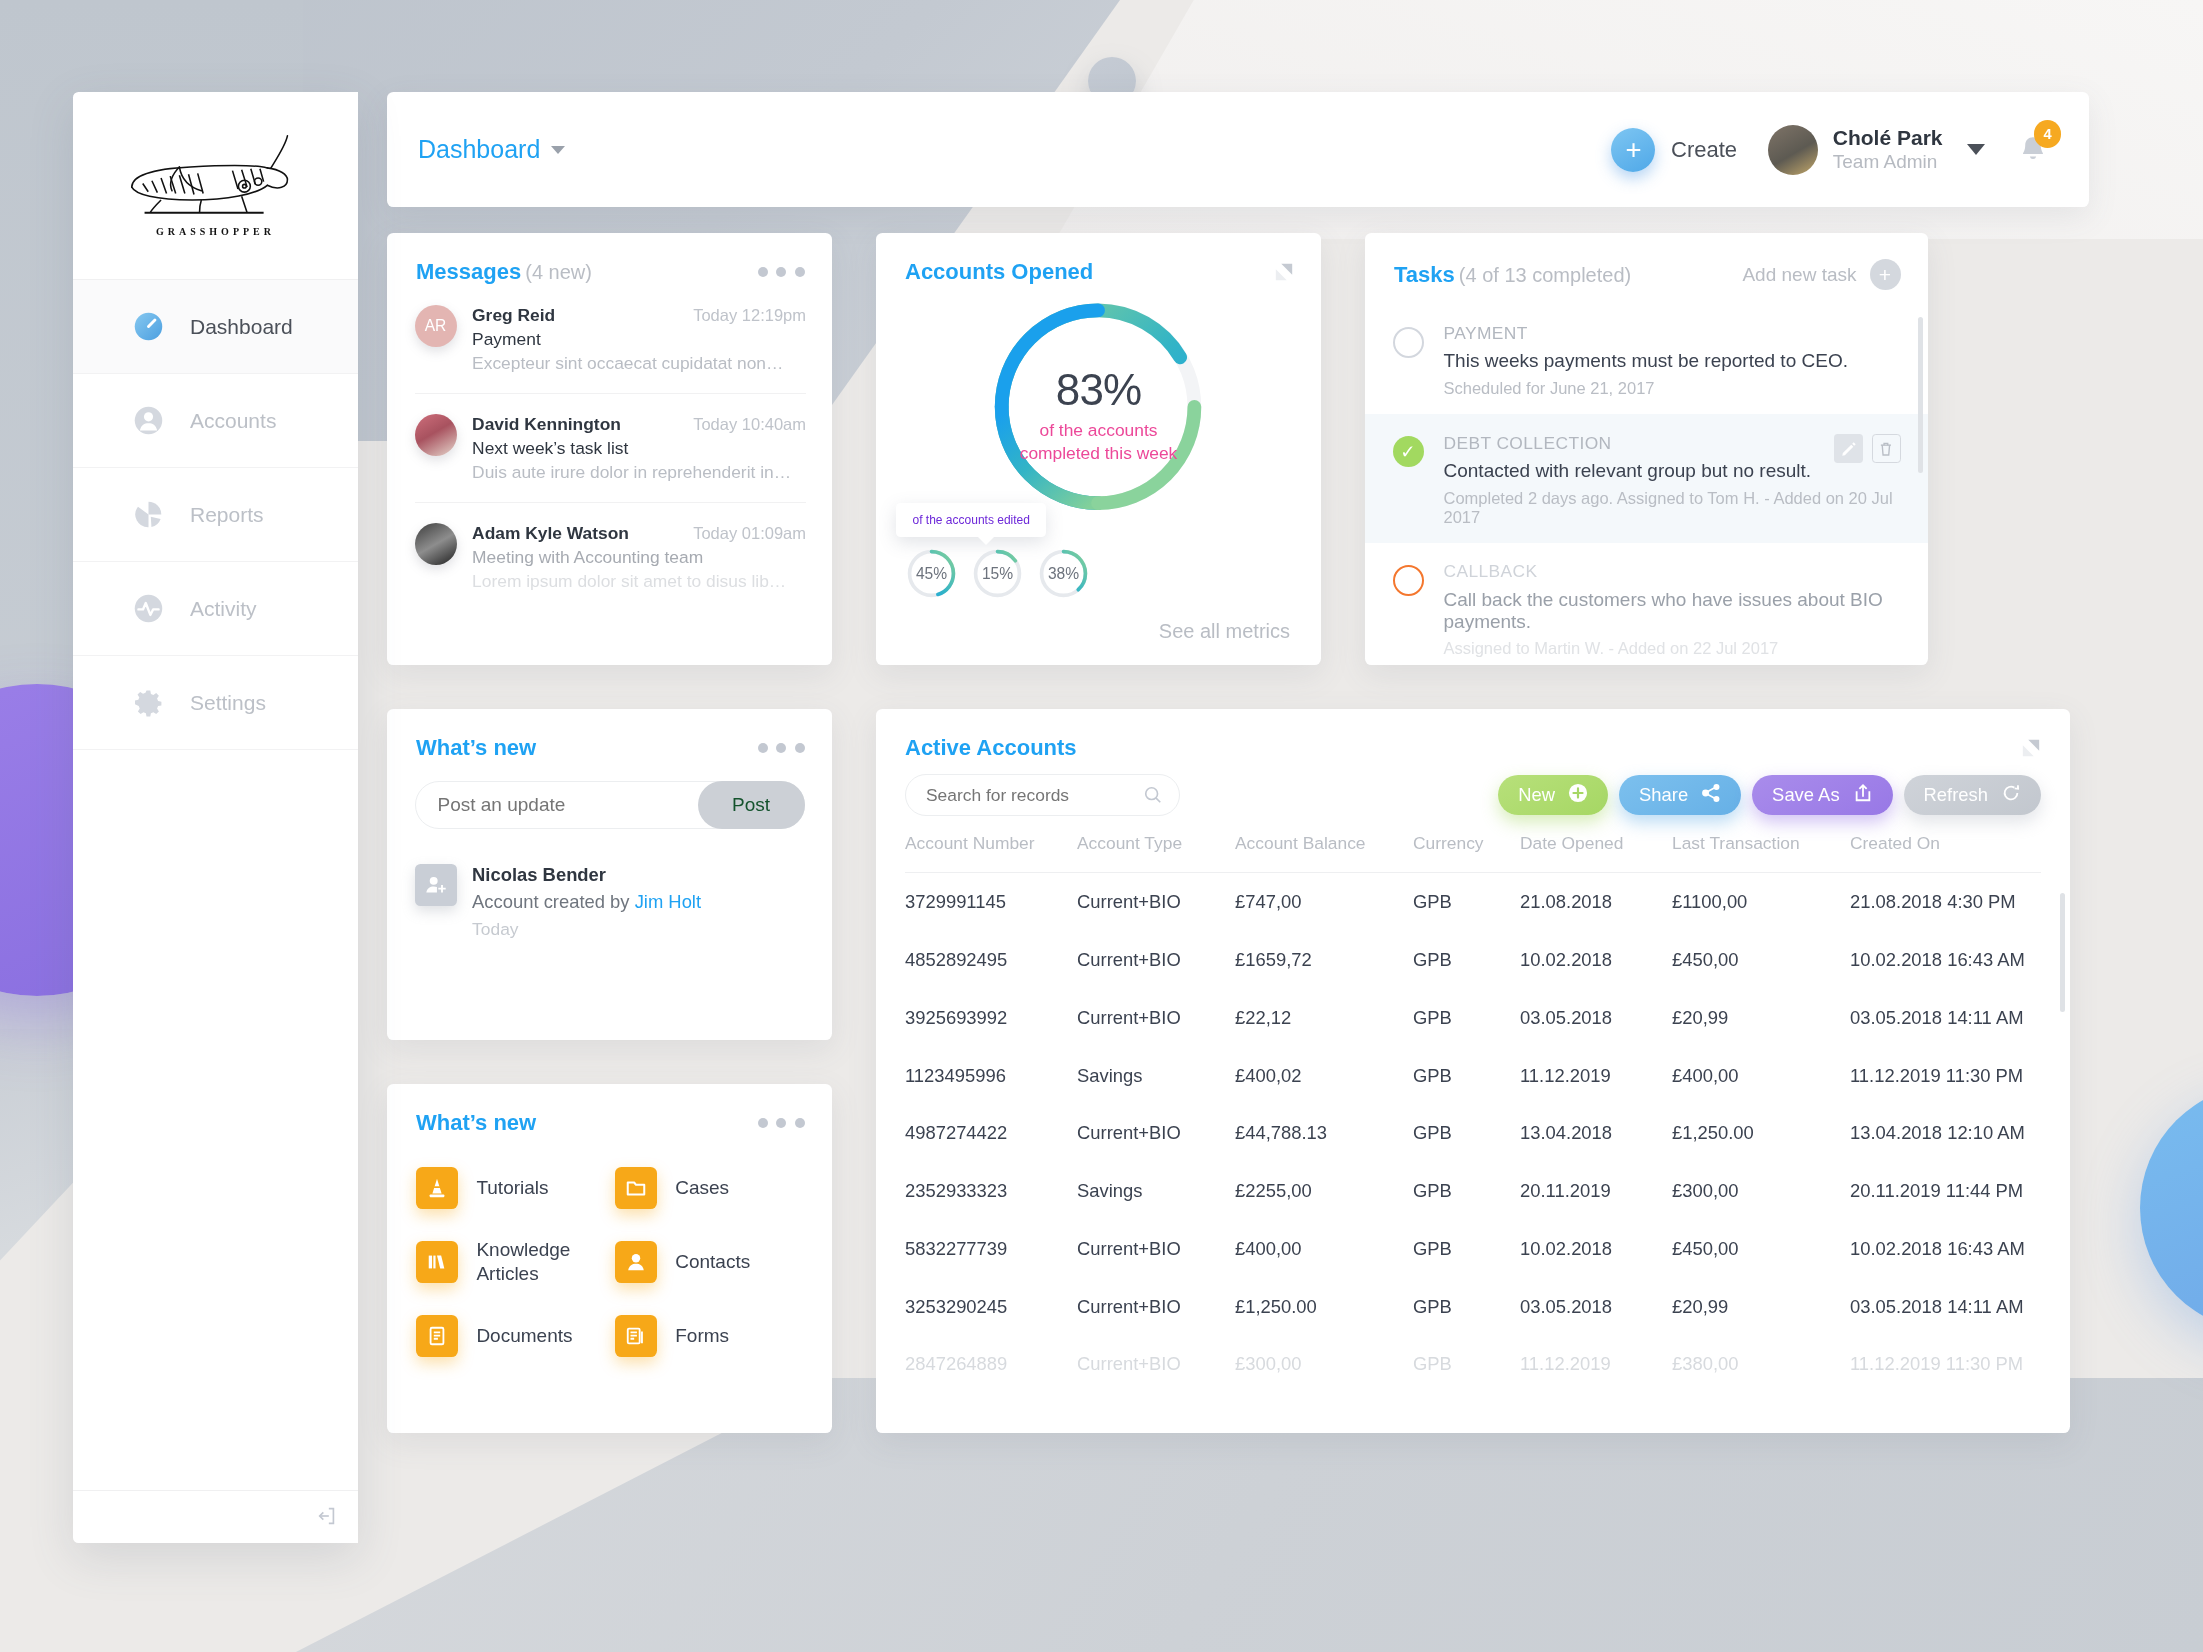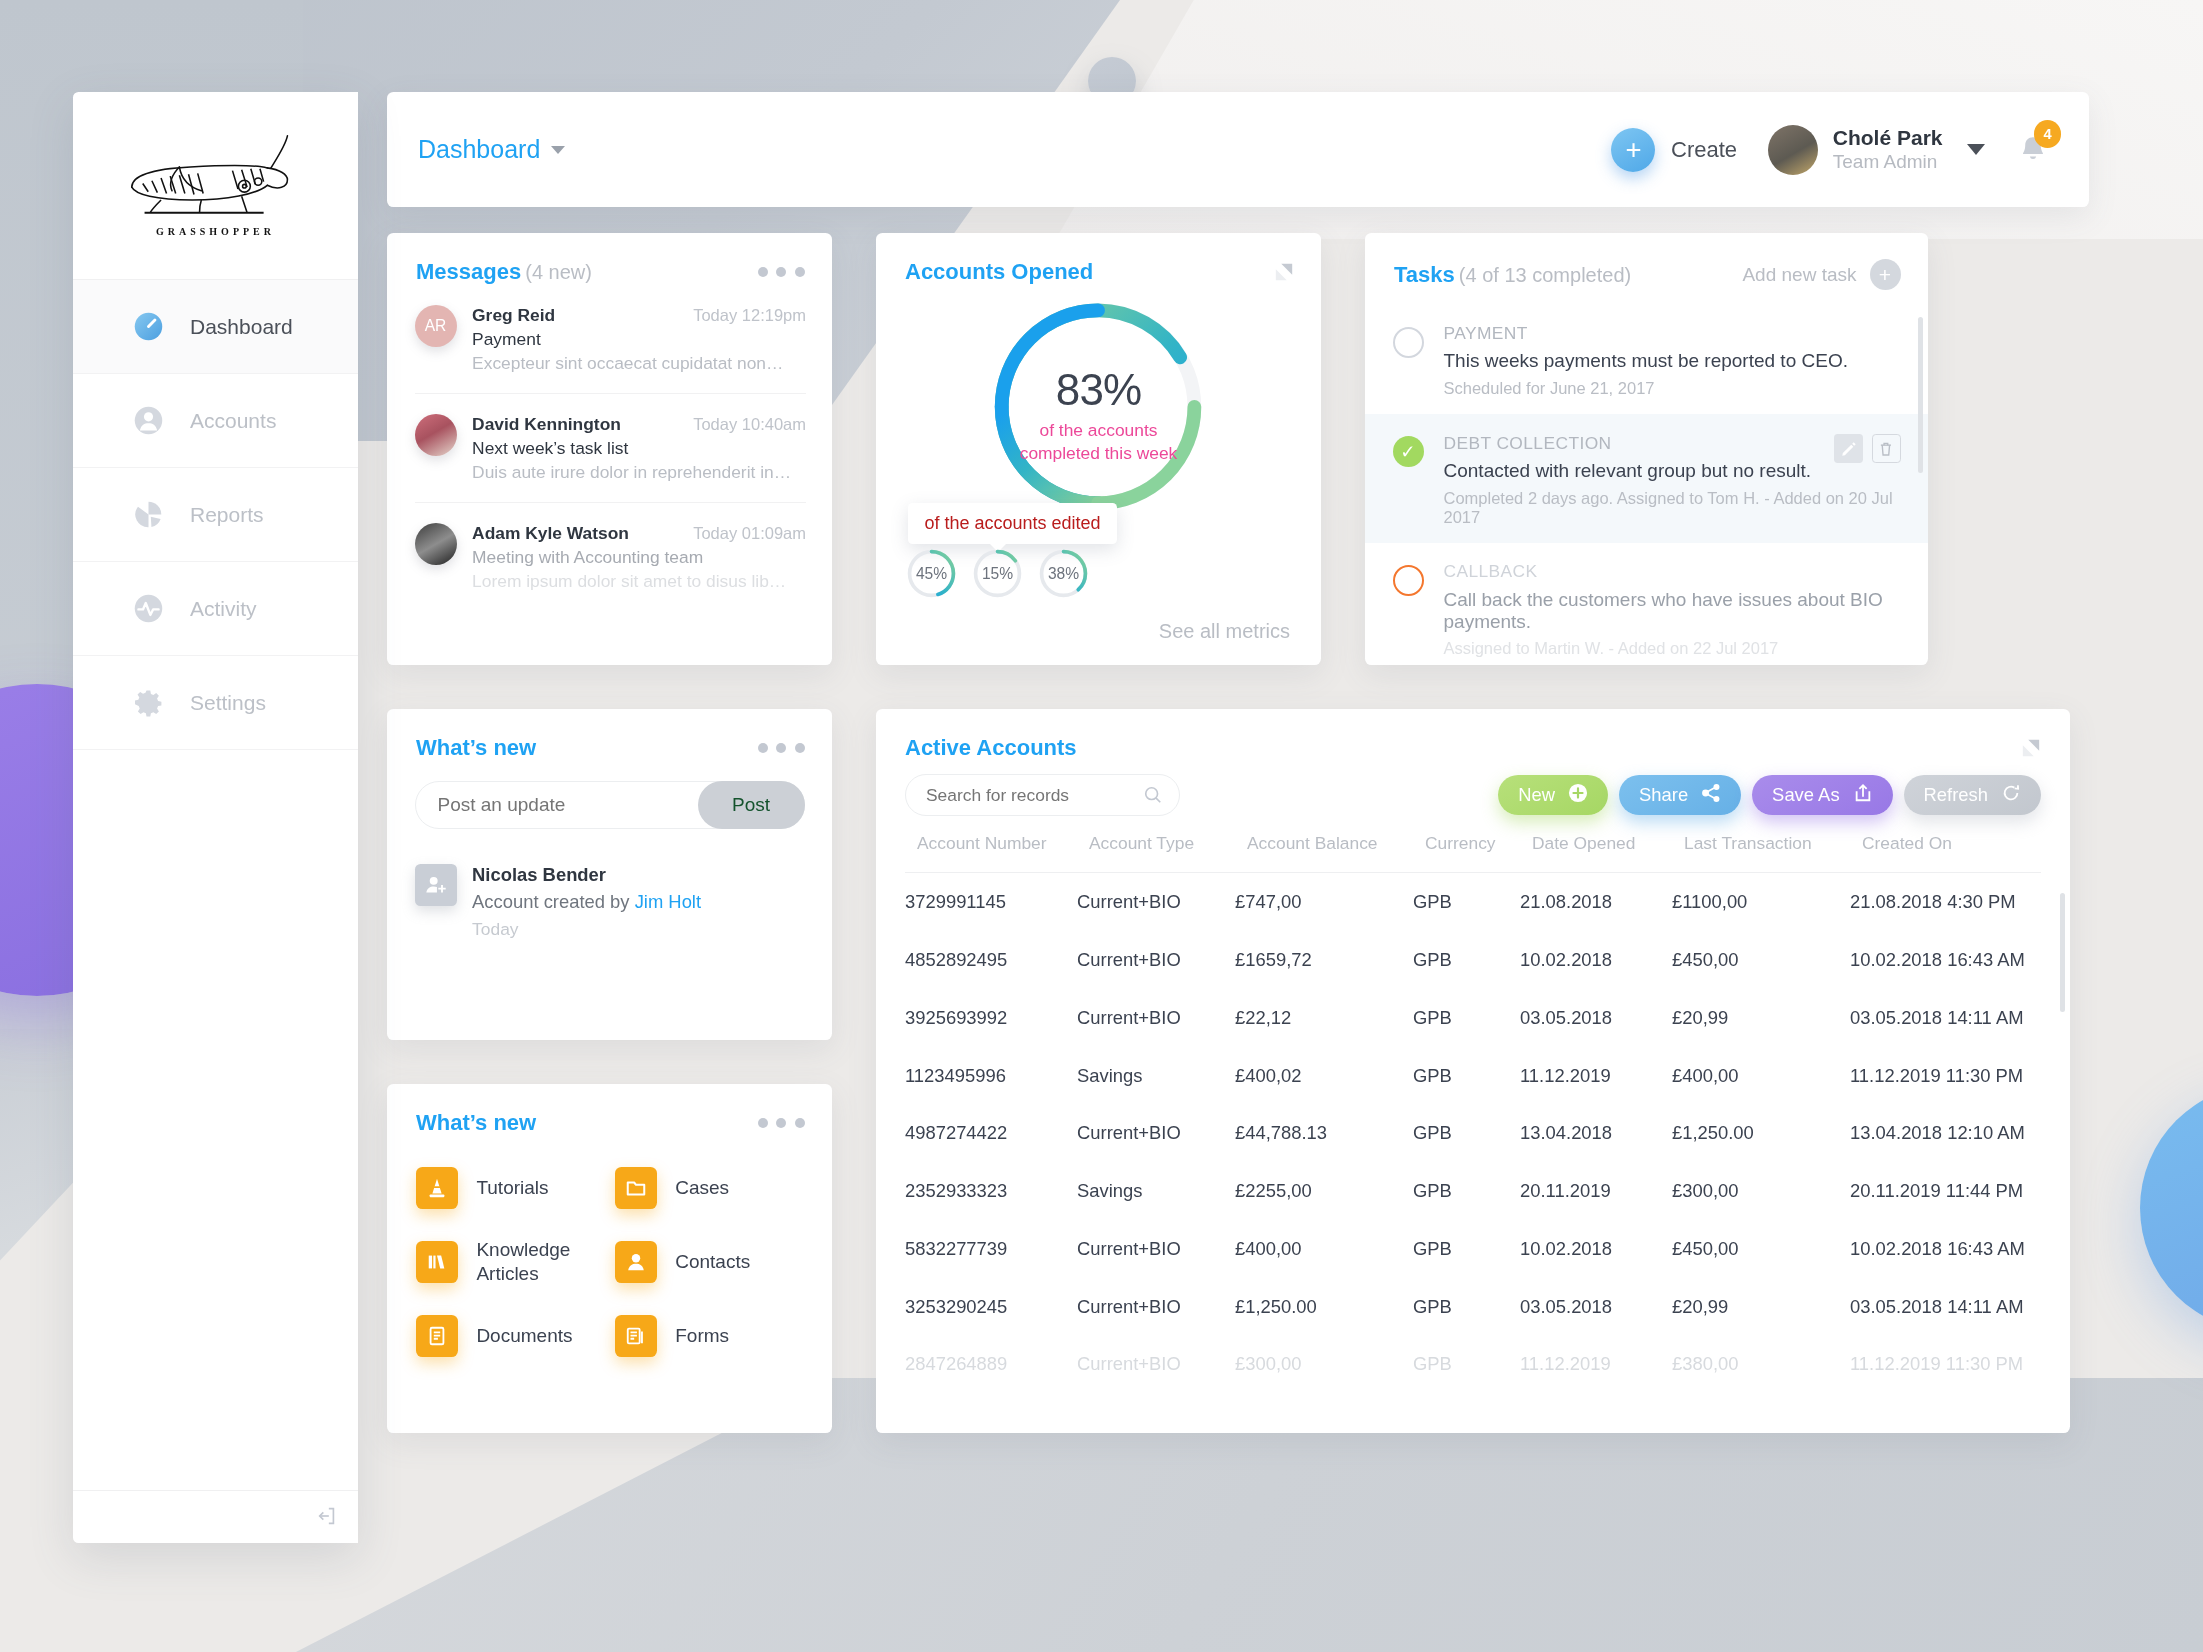--- a/index.html
+++ b/index.html
@@ -186,23 +186,23 @@
   }
   .donut-pct{ font-size:44px; color:#3c4350; font-weight:400; letter-spacing:-0.9px; }
   .donut-cap{ font-size:17.4px; color:#ec4899; line-height:1.32; text-align:center; width:184px; margin-top:3.7px;}
   .mini-row{ display:flex; align-items:center; padding:0 29px; margin-top:5.5px; position:relative;}
   .mini{ position:relative; width:53px; height:53px; margin-right:13px; }
   .mini-lbl{
     position:absolute; inset:0; display:flex; align-items:center; justify-content:center;
     font-size:15.6px; color:#6d737d;
   }
   .tooltip{
-    position:absolute; left:32px; top:-44px; background:#fff; border-radius:4.6px;
+    position:absolute; left:20px; top:-44px; background:#fff; border-radius:4.6px;
     box-shadow:0 5.5px 18.4px rgba(90,100,120,.18);
-    padding:10px 16.5px; font-size:18px; color:#b91c1c; white-space:nowrap;
+    padding:10px 16.5px; font-size:12px; color:#6d28d9; white-space:nowrap;
   }
   .tooltip:after{
     content:""; position:absolute; left:81px; bottom:-8.3px;
     border-left:9.2px solid transparent; border-right:9.2px solid transparent;
     border-top:9.2px solid #fff;
   }
   .see-all{
     position:absolute; right:31px; bottom:22px; font-size:20px; color:#b9bdc4; cursor:pointer;
   }
 
@@ -292,21 +292,21 @@
     height:40px; border:none; border-radius:20px; color:#fff; font-size:18.4px;
     display:flex; align-items:center; gap:13px; padding:0 20px; cursor:pointer; margin-left:11px;
     font-family:"Liberation Sans", sans-serif;
   }
   .tbtn.new{ background:linear-gradient(150deg,#b7e07a 0%,#a6d764 100%); box-shadow:0 7.3px 16.5px rgba(166,215,100,.45);}
   .tbtn.share{ background:linear-gradient(150deg,#7cc0ee 0%,#66b0e6 100%); box-shadow:0 7.3px 16.5px rgba(102,176,230,.45);}
   .tbtn.save{ background:linear-gradient(150deg,#a98ceb 0%,#9878e6 100%); box-shadow:0 7.3px 16.5px rgba(152,120,230,.45);}
   .tbtn.refresh{ background:linear-gradient(150deg,#cfd3d9 0%,#c2c7ce 100%); box-shadow:0 7.3px 16.5px rgba(190,195,203,.45);}
   .tbl{ width:100%; padding:0 29px; margin-top:16.5px; }
   .tbl-grid{ display:grid; grid-template-columns:172px 158px 178px 107px 152px 178px 1fr; }
-  .th{ font-size:17.4px; color:#b9bdc4; padding-bottom:18.4px;margin-left:12px; }
+  .th{ font-size:17.4px; color:#b9bdc4; padding-bottom:18.4px; }
   .tr-sep{ grid-column:1/-1; height:0.9px; background:#eeeff1; }
   .td{ font-size:18.4px; color:#3b4250; padding:18.4px 0 17.4px 0; }
   .trow.faded .td{ color:#d7dade; }
 </style>
 </head>
 <body>
 
 <div id="bg">
   <div class="bg-grey-tri"></div>
   <div class="bg-grey-left"></div>

